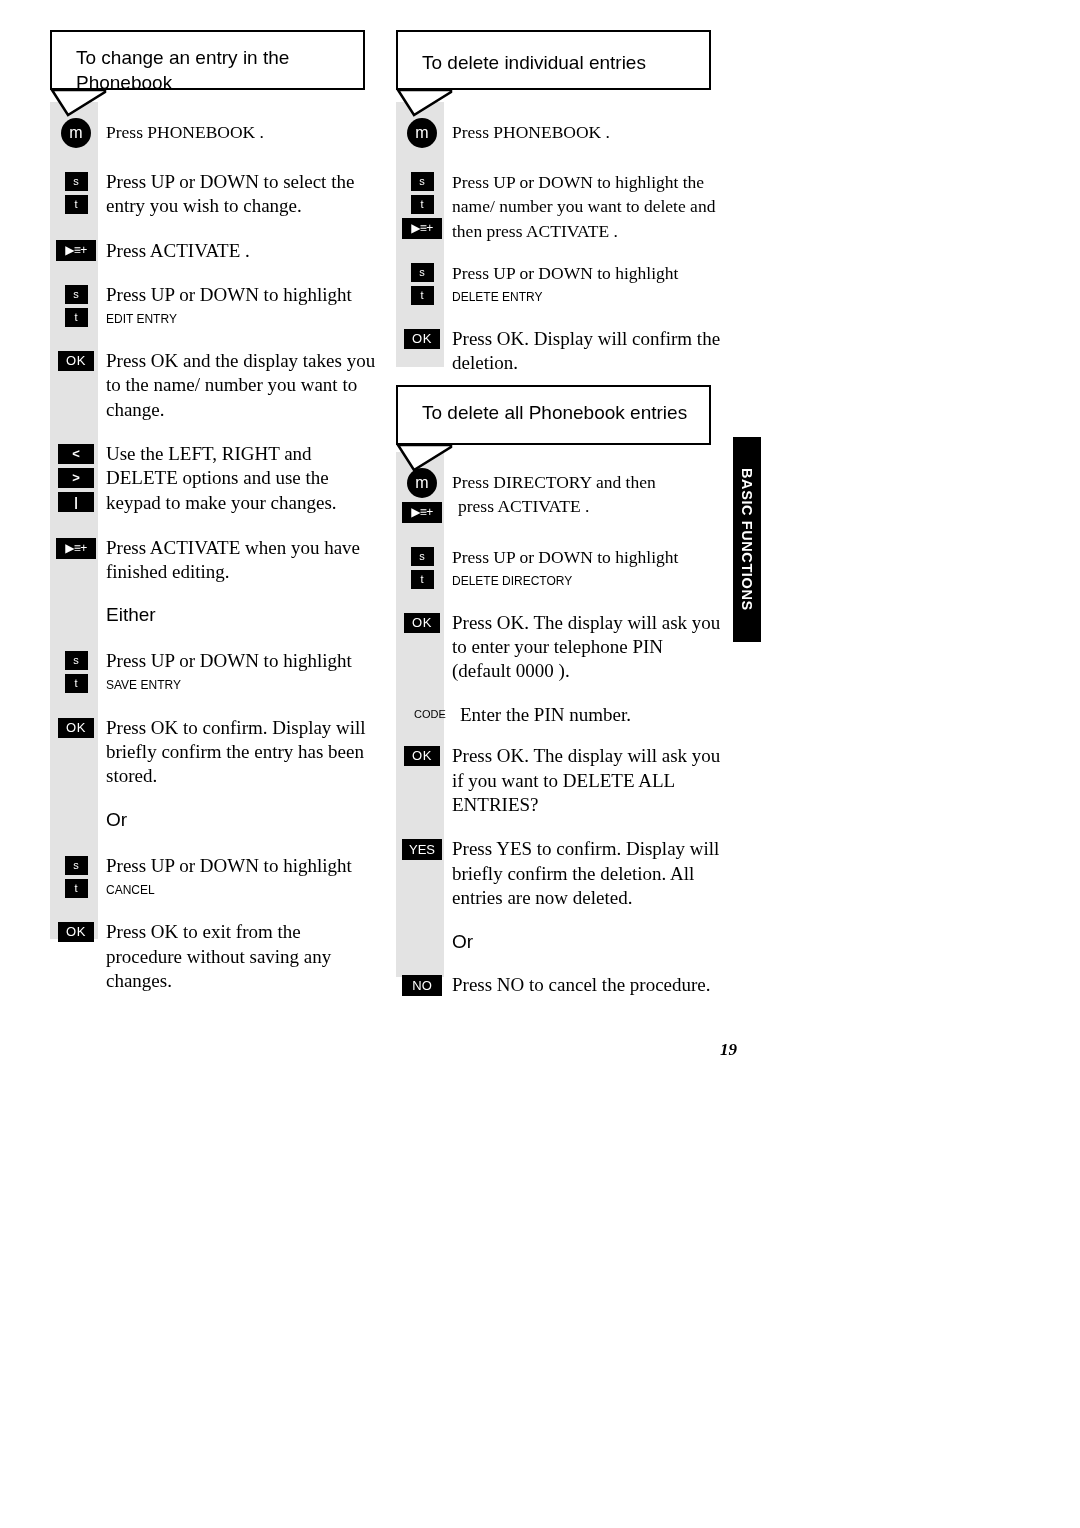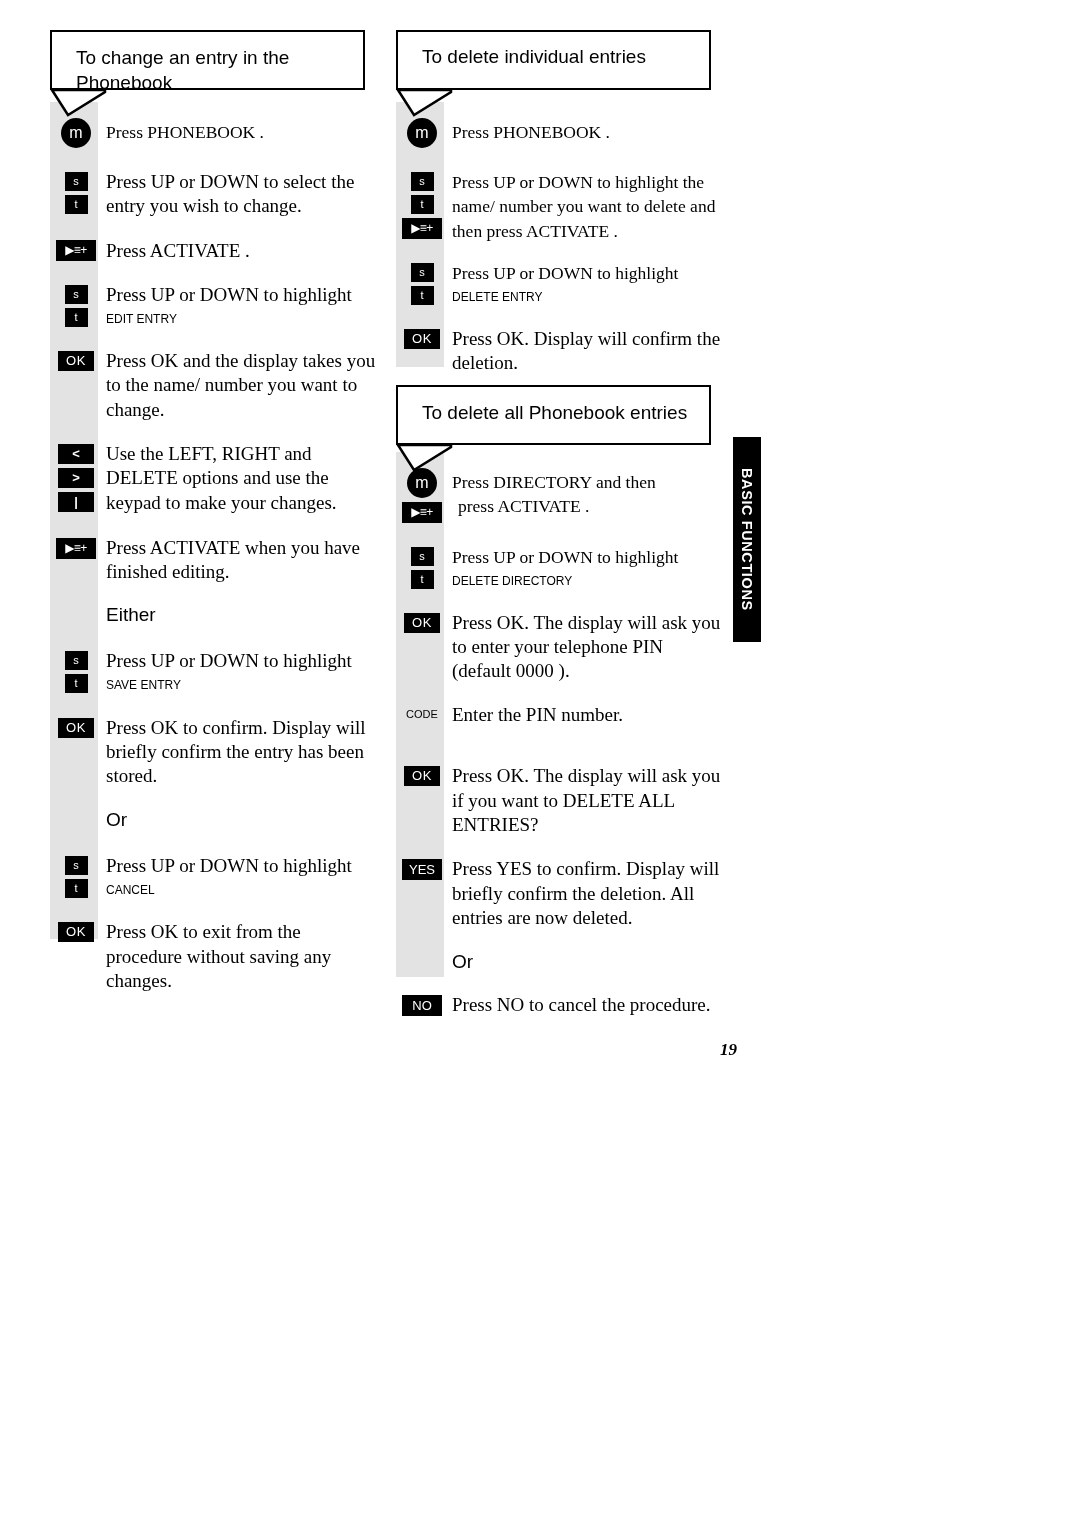--- a/index.html
+++ b/index.html
@@ -325,21 +325,21 @@
         <span>Press OK to exit from the procedure without saving any changes.</span>
       </div>
     </div>
 
   </div>
 
   <div class="greybar" style="left:396px; top:102px; height:265px;"></div>
 
   <div class="callout" style="left:396px; top:30px; width:315px; height:60px;">
     <div class="shadow"></div>
-    <span class="label" style="padding-top:12px;">To delete individual entries</span>
+    <span class="label" style="padding-top:18px;">To delete individual entries</span>
   </div>
   <svg style="position:absolute; left:396px; top:89px; width:70px; height:28px;">
     <polygon points="2,1 55,1 55,3 18,26" fill="#ffffff" stroke="#000000" stroke-width="2.5"></polygon>
   </svg>
 
   <div class="steps" style="left:396px; top:116px;">
 
     <div class="step" style="margin-bottom:18px;">
       <div class="keys">
         <span class="key key-phone">m</span>
@@ -418,21 +418,21 @@
 
     <div class="step" style="margin-bottom:20px;">
       <div class="keys">
         <span class="key key-black key-ok">OK</span>
       </div>
       <div class="text">
         <span>Press OK. The display will ask you to enter your telephone PIN (default 0000 ).</span>
       </div>
     </div>
 
-    <div class="step" style="margin-bottom:36px;">
+    <div class="step" style="margin-bottom:16px;padding-left:8px;">
       <div class="keys">
         <span class="key key-code">CODE</span>
       </div>
       <div class="text">
         <span>Enter the PIN number.</span>
       </div>
     </div>
 
     <div class="step" style="margin-bottom:20px;">
       <div class="keys">

